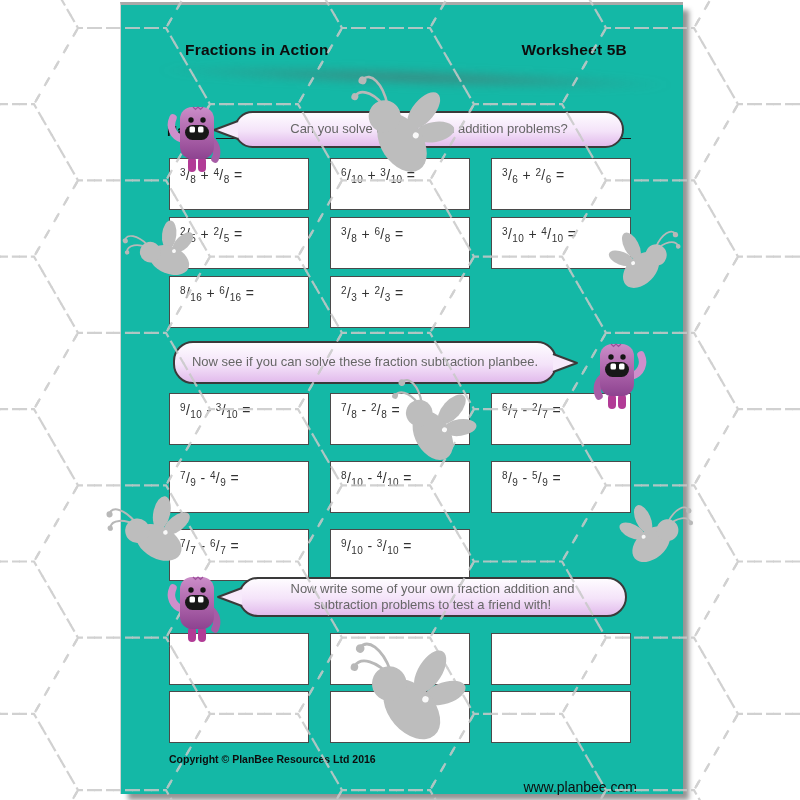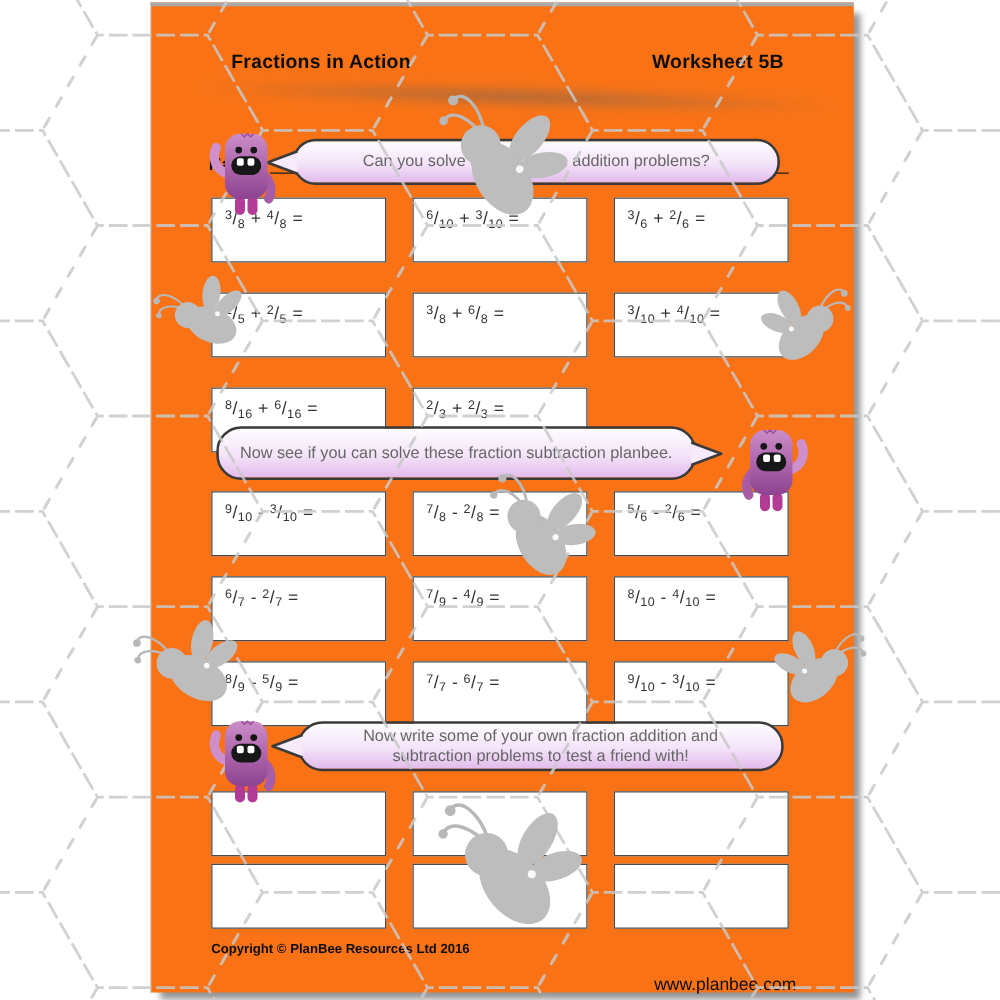--- a/index.html
+++ b/index.html
@@ -10,21 +10,21 @@
   }
   
   #hex-overlay{
     position:absolute;left:0;top:0;width:800px;height:800px;
     z-index:50;pointer-events:none;opacity:.85;
   }
   #hex-overlay polygon{fill:none;stroke:#c9c9c9;stroke-width:2.2;stroke-dasharray:8 11;}
   
   .page{
     position:absolute;left:120px;top:2px;width:562px;height:789px;
-    background:#f97316;
+    background:#14b8a6;
     border-top:3px solid #a9a9a9;border-left:1px solid #d2d2d2;
     box-shadow:7px 7px 5px -1px rgba(0,0,0,.42);
   }
   .titlebar{
     position:absolute;left:64px;right:56px;top:36px;
     display:flex;justify-content:space-between;
     font-weight:bold;font-size:15.5px;color:#0d0d0d;letter-spacing:.2px;
   }
   .header-shadow{
     position:absolute;left:34px;right:8px;top:64px;height:17px;
@@ -47,21 +47,21 @@
     color:#666;font-size:13px;line-height:1.25;box-sizing:border-box;
   }
   .b1{left:113px;top:106px;width:390px;height:37px;}
   .b2{left:52px;top:336px;width:384px;height:43px;}
   .b3{left:117px;top:572px;width:389px;height:40px;padding:12px 24px;}
   .tail{position:absolute;top:50%;margin-top:-10px;width:26px;height:20px;overflow:visible;}
   .tail-left{left:-24px;}
   .tail-right{right:-24px;}
   
   .grid{position:absolute;left:48px;display:grid;grid-template-columns:repeat(3,140px);column-gap:21px;}
-  .grid-add{top:153px;row-gap:24px;}
+  .grid-add{top:153px;row-gap:7px;}
   .grid-sub{top:388px;row-gap:16px;}
   .grid-own{top:628px;row-gap:6px;}
   .pbox{
     height:52px;background:#fff;border:1.6px solid #4a4a4a;box-sizing:border-box;
     padding:7px 0 0 10px;
   }
   .prob{font-size:14px;color:#333;letter-spacing:.4px;white-space:nowrap;}
   .prob sup{font-size:10px;vertical-align:4px;}
   .prob sub{font-size:10px;vertical-align:-3px;}
   
@@ -152,21 +152,20 @@
     <svg class="tail tail-right" viewBox="0 0 26 20">
       <path d="M0,1 L24,10 L0,19" fill="#f7eafb" stroke="#3a3a3a" stroke-width="2" stroke-linejoin="round"></path>
     </svg>
   </div>
   <svg class="monster m2">
       <use href="#monster"></use>
     </svg>
   <div class="grid grid-sub">
       <div class="pbox"><span class="prob"><sup>9</sup>/<sub>10</sub> - <sup>3</sup>/<sub>10</sub> =</span></div>
       <div class="pbox"><span class="prob"><sup>7</sup>/<sub>8</sub> - <sup>2</sup>/<sub>8</sub> =</span></div>
-      <div class="pbox"><span class="prob"><sup>5</sup>/<sub>6</sub> - <sup>2</sup>/<sub>6</sub> =</span></div>
       <div class="pbox"><span class="prob"><sup>6</sup>/<sub>7</sub> - <sup>2</sup>/<sub>7</sub> =</span></div>
       <div class="pbox"><span class="prob"><sup>7</sup>/<sub>9</sub> - <sup>4</sup>/<sub>9</sub> =</span></div>
       <div class="pbox"><span class="prob"><sup>8</sup>/<sub>10</sub> - <sup>4</sup>/<sub>10</sub> =</span></div>
       <div class="pbox"><span class="prob"><sup>8</sup>/<sub>9</sub> - <sup>5</sup>/<sub>9</sub> =</span></div>
       <div class="pbox"><span class="prob"><sup>7</sup>/<sub>7</sub> - <sup>6</sup>/<sub>7</sub> =</span></div>
       <div class="pbox"><span class="prob"><sup>9</sup>/<sub>10</sub> - <sup>3</sup>/<sub>10</sub> =</span></div>
     </div>
 
   <svg class="monster m3">
       <use href="#monster"></use>

